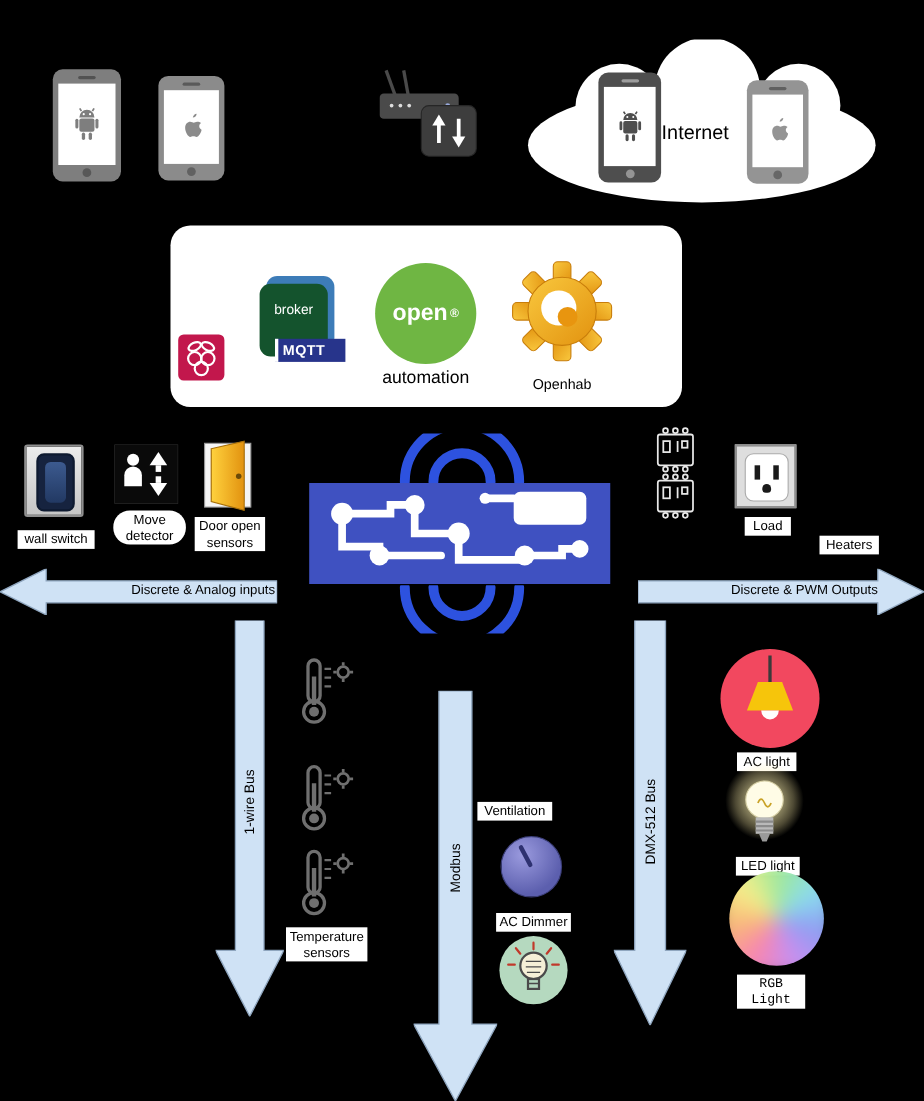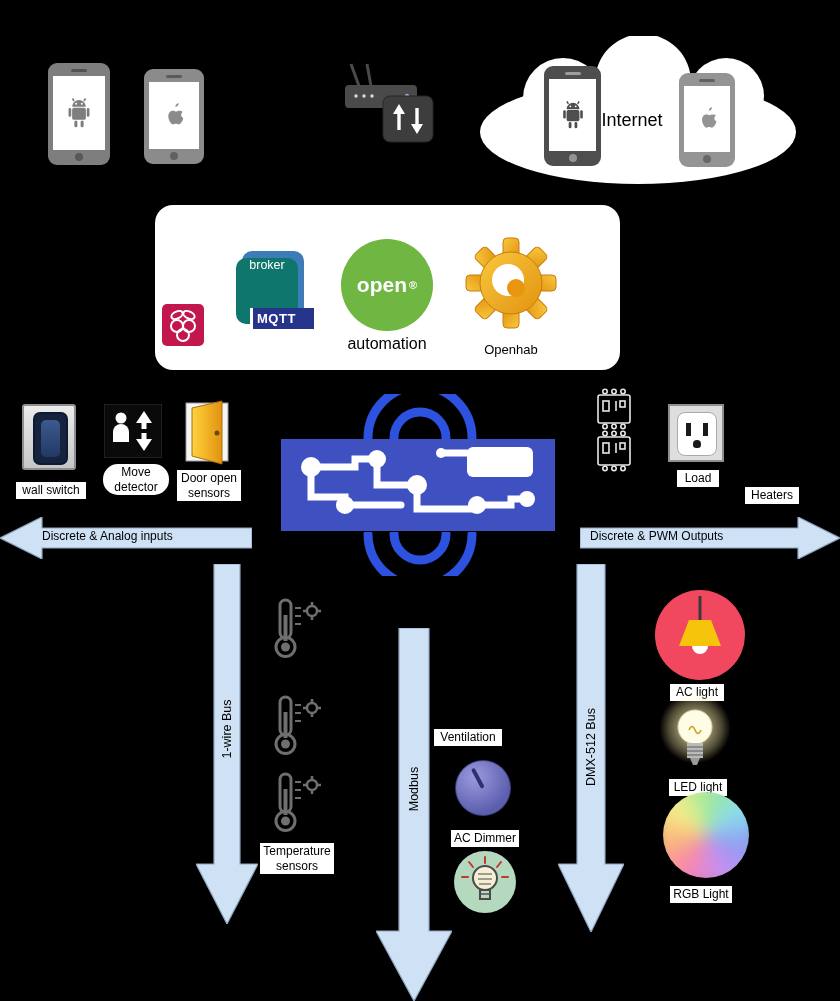--- a/index.html
+++ b/index.html
@@ -5,36 +5,36 @@
   html,body{margin:0;padding:0;background:#000;}
   #stage{position:relative;width:840px;height:1001px;background:#000;overflow:hidden;
          font-family:"Liberation Sans", sans-serif;}
   .abs{position:absolute;}
   
   .lbl{position:absolute;background:#fff;color:#000;font-size:12px;line-height:1.22;
        text-align:center;padding:1px 3px;}
   .onwhite{position:absolute;color:#000;font-size:16px;text-align:center;}
   .buslbl{position:absolute;width:120px;text-align:center;font-size:12.5px;color:#000;
           transform:rotate(-90deg);}
-  .arrlbl{position:absolute;font-size:12px;color:#000;text-align:left;}
+  .arrlbl{position:absolute;font-size:12px;color:#000;text-align:right;}
   
   .phone{position:absolute;border-radius:9px;}
   .phone .speaker{position:absolute;top:6px;left:50%;transform:translateX(-50%);
                   width:16px;height:3px;border-radius:2px;background:rgba(0,0,0,.35);}
   .phone .screen{position:absolute;left:5px;right:5px;top:13px;bottom:15px;background:#fff;
                  display:flex;align-items:center;justify-content:center;}
   .phone .homebtn{position:absolute;bottom:4px;left:50%;transform:translateX(-50%);
                   width:8px;height:8px;border-radius:50%;background:rgba(0,0,0,.3);}
   
   .stackbox{position:absolute;left:155px;top:205px;width:465px;height:165px;background:#fff;
             border-radius:18px;}
   .rpi{position:absolute;left:162px;top:304px;width:42px;height:42px;background:#c2174c;border-radius:5px;}
   .mqtt-back{position:absolute;left:242px;top:251px;width:62px;height:66px;background:#3d7cb8;border-radius:10px;}
-  .mqtt-front{position:absolute;left:236px;top:258px;width:62px;height:66px;background:#0f766e;border-radius:10px;
-              color:#fff;font-size:12.5px;text-align:center;padding-top:0;box-sizing:border-box;}
+  .mqtt-front{position:absolute;left:236px;top:258px;width:62px;height:66px;background:#14532d;border-radius:10px;
+              color:#fff;font-size:12.5px;text-align:center;padding-top:16px;box-sizing:border-box;}
   .mqtt-banner{position:absolute;left:250px;top:308px;width:64px;height:21px;background:#27348b;
                border-left:3px solid #fff;color:#fff;font-weight:bold;font-size:13px;line-height:21px;
                padding-left:4px;letter-spacing:.5px;box-sizing:border-box;}
   .node{position:absolute;left:341px;top:239px;width:92px;height:92px;border-radius:50%;background:#6fb643;
         display:flex;align-items:center;justify-content:center;color:#fff;font-weight:bold;font-size:21px;}
   .node .reg{font-size:11px;vertical-align:super;margin-left:2px;}
   
   .wallswitch{position:absolute;left:22px;top:404px;width:54px;height:66px;
               background:linear-gradient(#ececec,#c6c6c6);border:2px solid #8f8f8f;border-radius:3px;box-sizing:border-box;}
   .wallswitch .rocker{position:absolute;left:9px;top:6px;width:31px;height:49px;background:#16233f;
@@ -451,15 +451,15 @@
       <rect x="21" y="43" width="16" height="15" fill="#b9b9b9"></rect>
       <line x1="21" y1="47" x2="37" y2="47" stroke="#8a8a8a" stroke-width="2"></line>
       <line x1="21" y1="51" x2="37" y2="51" stroke="#8a8a8a" stroke-width="2"></line>
       <line x1="21" y1="55" x2="37" y2="55" stroke="#8a8a8a" stroke-width="2"></line>
       <polygon points="24,58 34,58 31,65 27,65" fill="#9a9a9a"></polygon>
     </svg>
   </div>
   <div class="lbl" style="left:669px;top:779px;width:52px;">LED light</div>
 
   <div class="rgb"></div>
-  <div class="lbl" style="left:670px;top:886px;width:56px;">RGB Light</div>
+  <div class="lbl" style="left:670px;top:886px;width:56px;font-family:Liberation Mono, monospace;">RGB Light</div>
 
 </div>
 
 </body></html>

